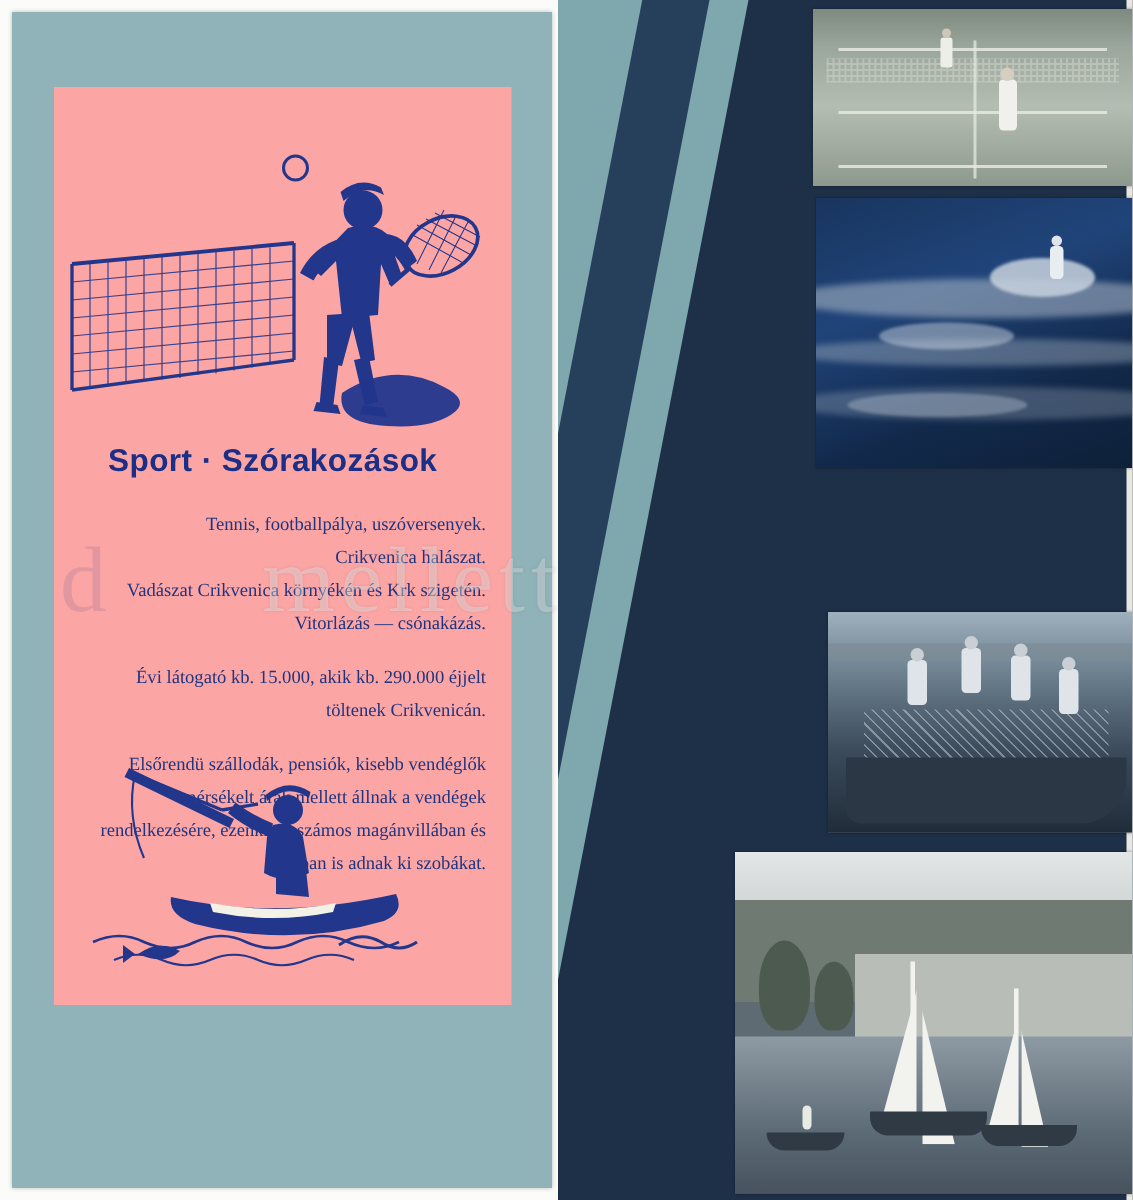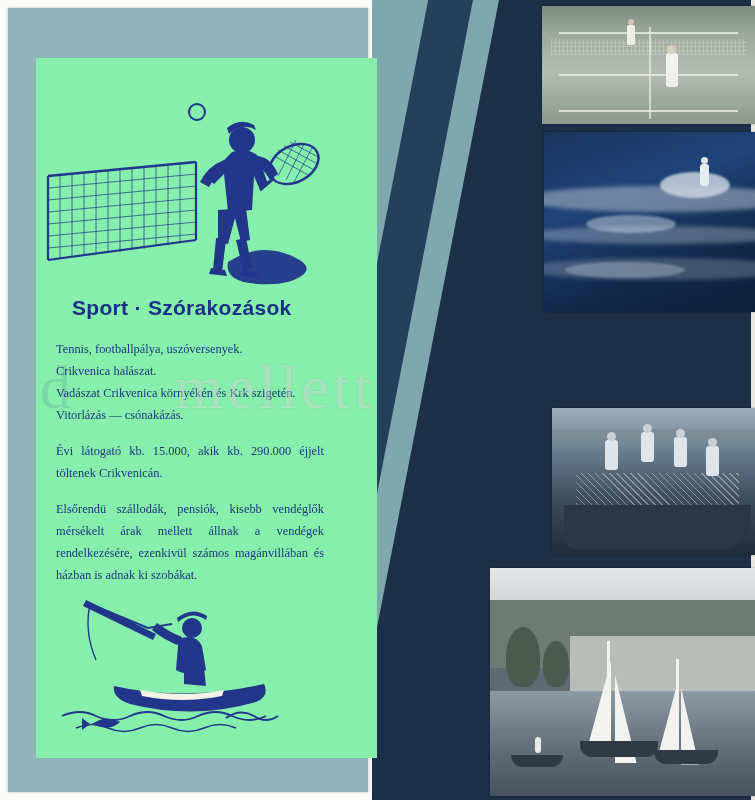--- a/index.html
+++ b/index.html
@@ -36,23 +36,22 @@
     width: 360px;
     height: 784px;
     background: #8fb3b8;
     box-shadow: 0 0 3px rgba(0,0,0,0.25);
   }
   .left-inner {
     position: absolute;
     left: 28px;
     top: 50px;
     width: 305px;
-    height: 700px;
-    background: #86efac;
-    padding-left: 36px;
+    height: 612px;
+    background: #fca5a5;
   }
 
   
   .right-leaf {
     position: absolute;
     left: 372px;
     top: 0px;
     width: 383px;
     height: 800px;
     background: #20344a;
@@ -168,21 +167,21 @@
   .body-text {
     position: absolute;
     left: 20px;
     top: 280px;
     width: 268px;
     color: #20357e;
     font-family: "Liberation Serif", serif;
     font-size: 12.4px;
     line-height: 22px;
   }
-  .body-text p { margin: 0 0 0 0; }
+  .body-text p { margin: 0 0 0 0; text-align: right; }
   .body-text .para-gap { height: 14px; }
   .para-just { text-align: justify; }
 
   
   .watermark {
     position: absolute;
     left: 175px;
     top: 352px;
     width: 420px;
     font-size: 62px;

